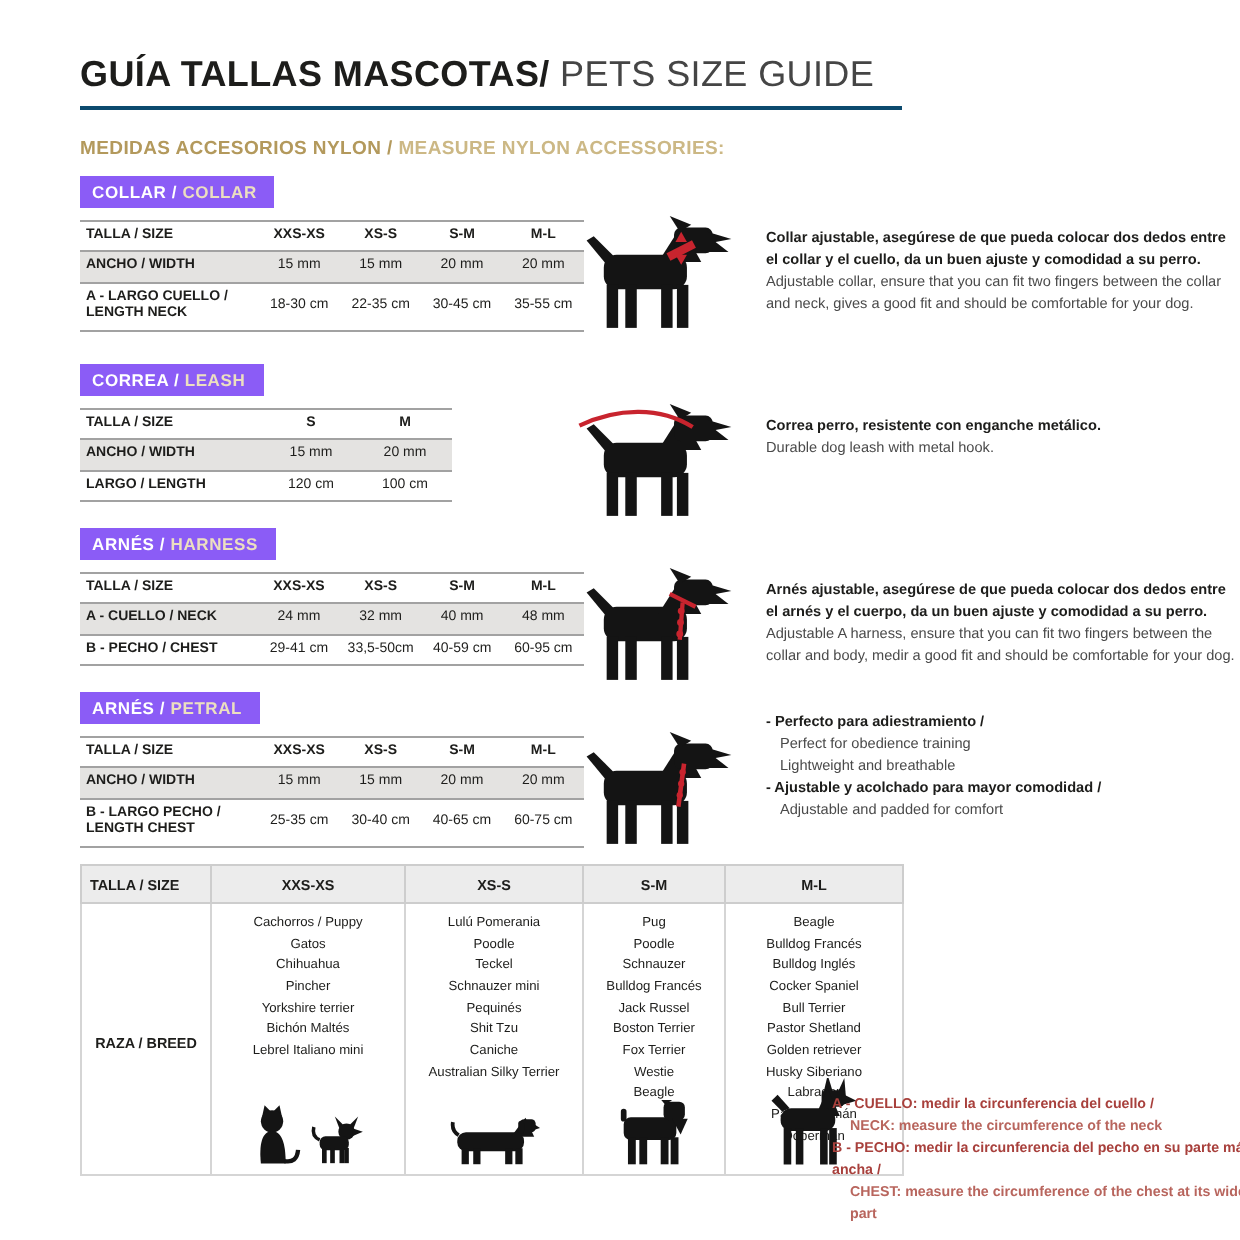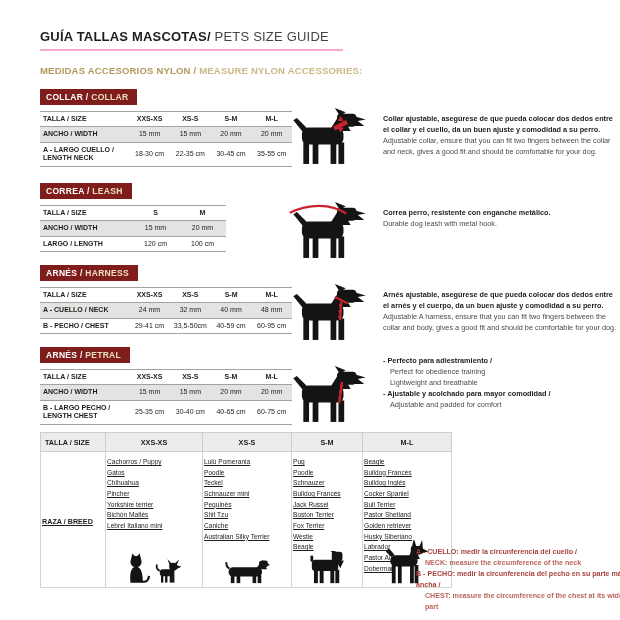--- a/index.html
+++ b/index.html
@@ -2,51 +2,51 @@
 <html><head>
 <meta charset="utf-8">
 <style>
   html,body{margin:0;padding:0;background:#fff;}
   body{width:620px;height:620px;font-family:"Liberation Sans",sans-serif;color:#1d1d1b;position:relative;overflow:hidden;}
   .b{font-weight:bold;}
   .page{position:absolute;inset:0;}
 
   
   .header{position:absolute;left:40px;top:27px;}
-  .title{font-size:13px;letter-spacing:.2px;border-bottom:2px solid #f9a8d4;padding-bottom:5px;padding-right:14px;display:inline-block;white-space:nowrap;}
+  .title{font-size:18px;letter-spacing:.2px;border-bottom:2px solid #0c4a6e;padding-bottom:5px;padding-right:14px;display:inline-block;white-space:nowrap;}
   .title .lt{font-weight:normal;color:#454545;}
   .subtitle{margin-top:14px;font-size:9.5px;letter-spacing:.2px;color:#b3995c;font-weight:bold;white-space:nowrap;}
   .subtitle .lt{font-weight:bold;color:#ccb885;}
 
   
   .sec{position:absolute;left:40px;width:578px;}
   #sec-collar{top:86px;}#sec-correa{top:180px;}#sec-arnes{top:262px;}#sec-petral{top:344px;}
   .sec-left{position:absolute;left:0;top:0;width:252px;}
-  .badge{display:inline-block;background:#7f1d1d;color:#fff;font-size:8.5px;font-weight:bold;letter-spacing:.3px;padding:3px 9px 3px 6px;}
+  .badge{display:inline-block;background:#8b5cf6;color:#fff;font-size:8.5px;font-weight:bold;letter-spacing:.3px;padding:3px 9px 3px 6px;}
   .badge .lt{color:#ecdfc0;}
   .size-table{border-collapse:collapse;margin-top:6px;}
   .size-table th,.size-table td{border-top:1px solid #a2a2a2;border-bottom:1px solid #a2a2a2;font-size:7px;line-height:1.2;padding:3px 1px;}
   .size-table th{font-weight:bold;}
   .size-table .lab{text-align:left;width:88px;padding-left:3px;font-weight:bold;}
   .size-table .c{width:40px;text-align:center;}
   .size-table.narrow .c{width:45px;}
   .size-table tr.shade{background:#e4e3e1;}
   .sec-dog{position:absolute;left:243px;top:22px;width:98px;text-align:center;}
   .sec-desc{position:absolute;left:343px;top:28px;width:236px;font-size:7.3px;line-height:1.5;}
   .sec-desc p{margin:0;}
   .sec-desc .reg{color:#4a4a4a;}
   #sec-petral .sec-desc{top:12px;}
   .bullet .reg{margin-left:7px;}
 
   
   .breed-wrap{position:absolute;left:40px;top:432px;}
   .breed-table{border-collapse:collapse;border:1px solid #c4c4c4;}
   .breed-table th{border:1px solid #cdcdcd;background:#ececec;height:18px;font-size:7.2px;font-weight:bold;text-align:center;padding:0 4px;}
   .breed-table th.lab{text-align:left;width:56px;}
-  .breed-table td{border:1px solid #d5d5d5;vertical-align:top;padding:5px 1px 2px;height:128px;position:relative;font-size:6.6px;text-decoration:underline;}
+  .breed-table td{border:1px solid #d5d5d5;vertical-align:top;text-align:center;padding:5px 1px 2px;height:128px;position:relative;font-size:6.6px;}
   .breed-table td.raza{vertical-align:middle;font-weight:bold;font-size:7.2px;}
   .breed-table .breeds div{line-height:1.62;}
   .cell-icons{position:absolute;bottom:2px;left:0;right:0;display:flex;justify-content:center;align-items:flex-end;gap:3px;}
   .col-xxs{width:88px;}.col-xs{width:80px;}.col-sm{width:62px;}.col-ml{width:80px;}
 
   
   .notes{position:absolute;left:416px;top:547px;width:224px;font-size:7.1px;line-height:1.55;color:#a8403c;}
   .notes .note{margin:0;}
   .notes .note-bold{font-weight:bold;}
   .notes .note-reg{margin-left:9px;color:#b8655d;font-weight:bold;}
@@ -218,21 +218,21 @@
         </g>
         <g fill="#c8242e">
           <circle cx="72" cy="30" r="2.4"></circle>
             <circle cx="71.5" cy="38" r="2.4"></circle>
             <circle cx="71" cy="46" r="2.4"></circle>
         </g>
       </svg>
     </div>
     <div class="sec-desc">
       <p class="b">Arnés ajustable, asegúrese de que pueda colocar dos dedos entre el arnés y el cuerpo, da un buen ajuste y comodidad a su perro.</p>
-      <p class="reg">Adjustable A harness, ensure that you can fit two fingers between the collar and body, gives a good fit and should be comfortable for your dog.</p>
+      <p class="reg">Adjustable A harness, ensure that you can fit two fingers between the collar and body, medir a good fit and should be comfortable for your dog.</p>
     </div>
   </div>
 
   <div class="sec" id="sec-petral">
     <div class="sec-left">
       <div class="badge"><span>ARNÉS /</span> <span class="lt">PETRAL</span></div>
       <table class="size-table">
           <thead>
             <tr>
               <th class="lab">TALLA / SIZE</th>

